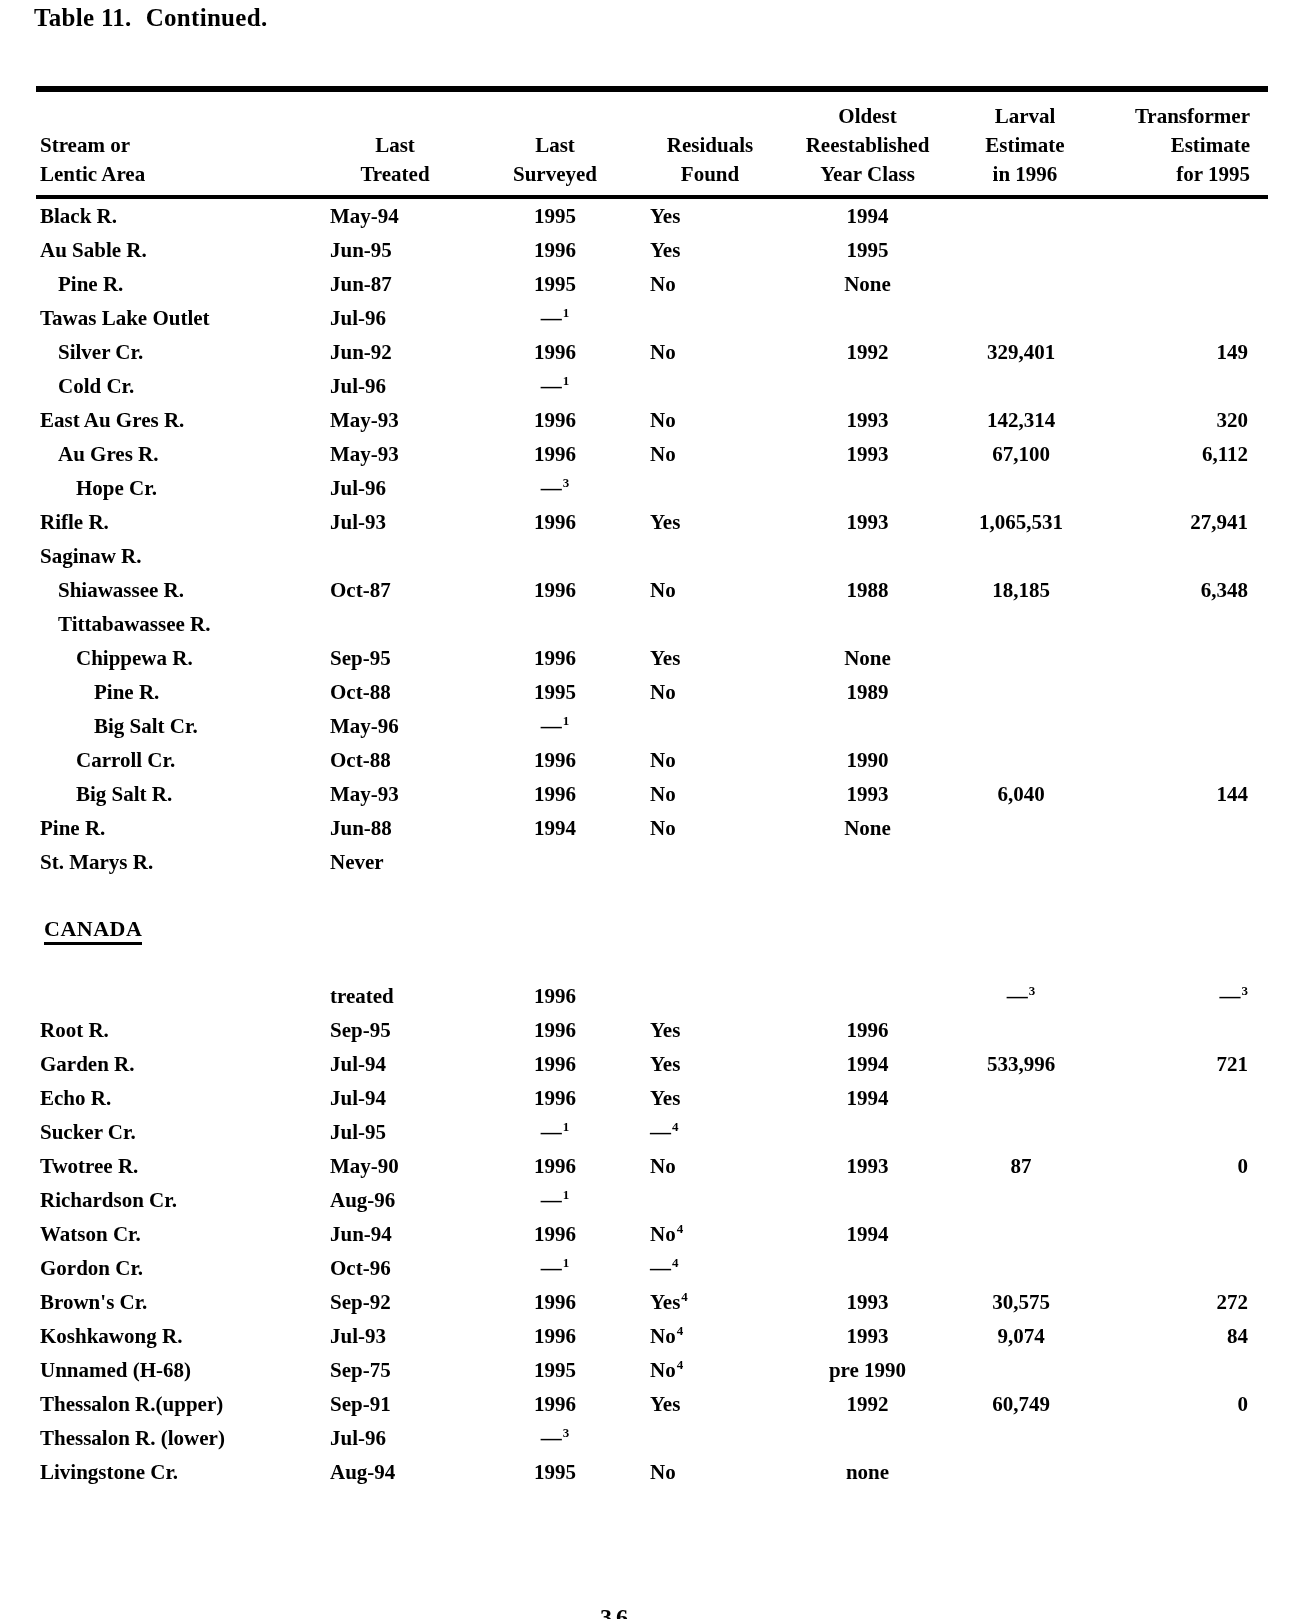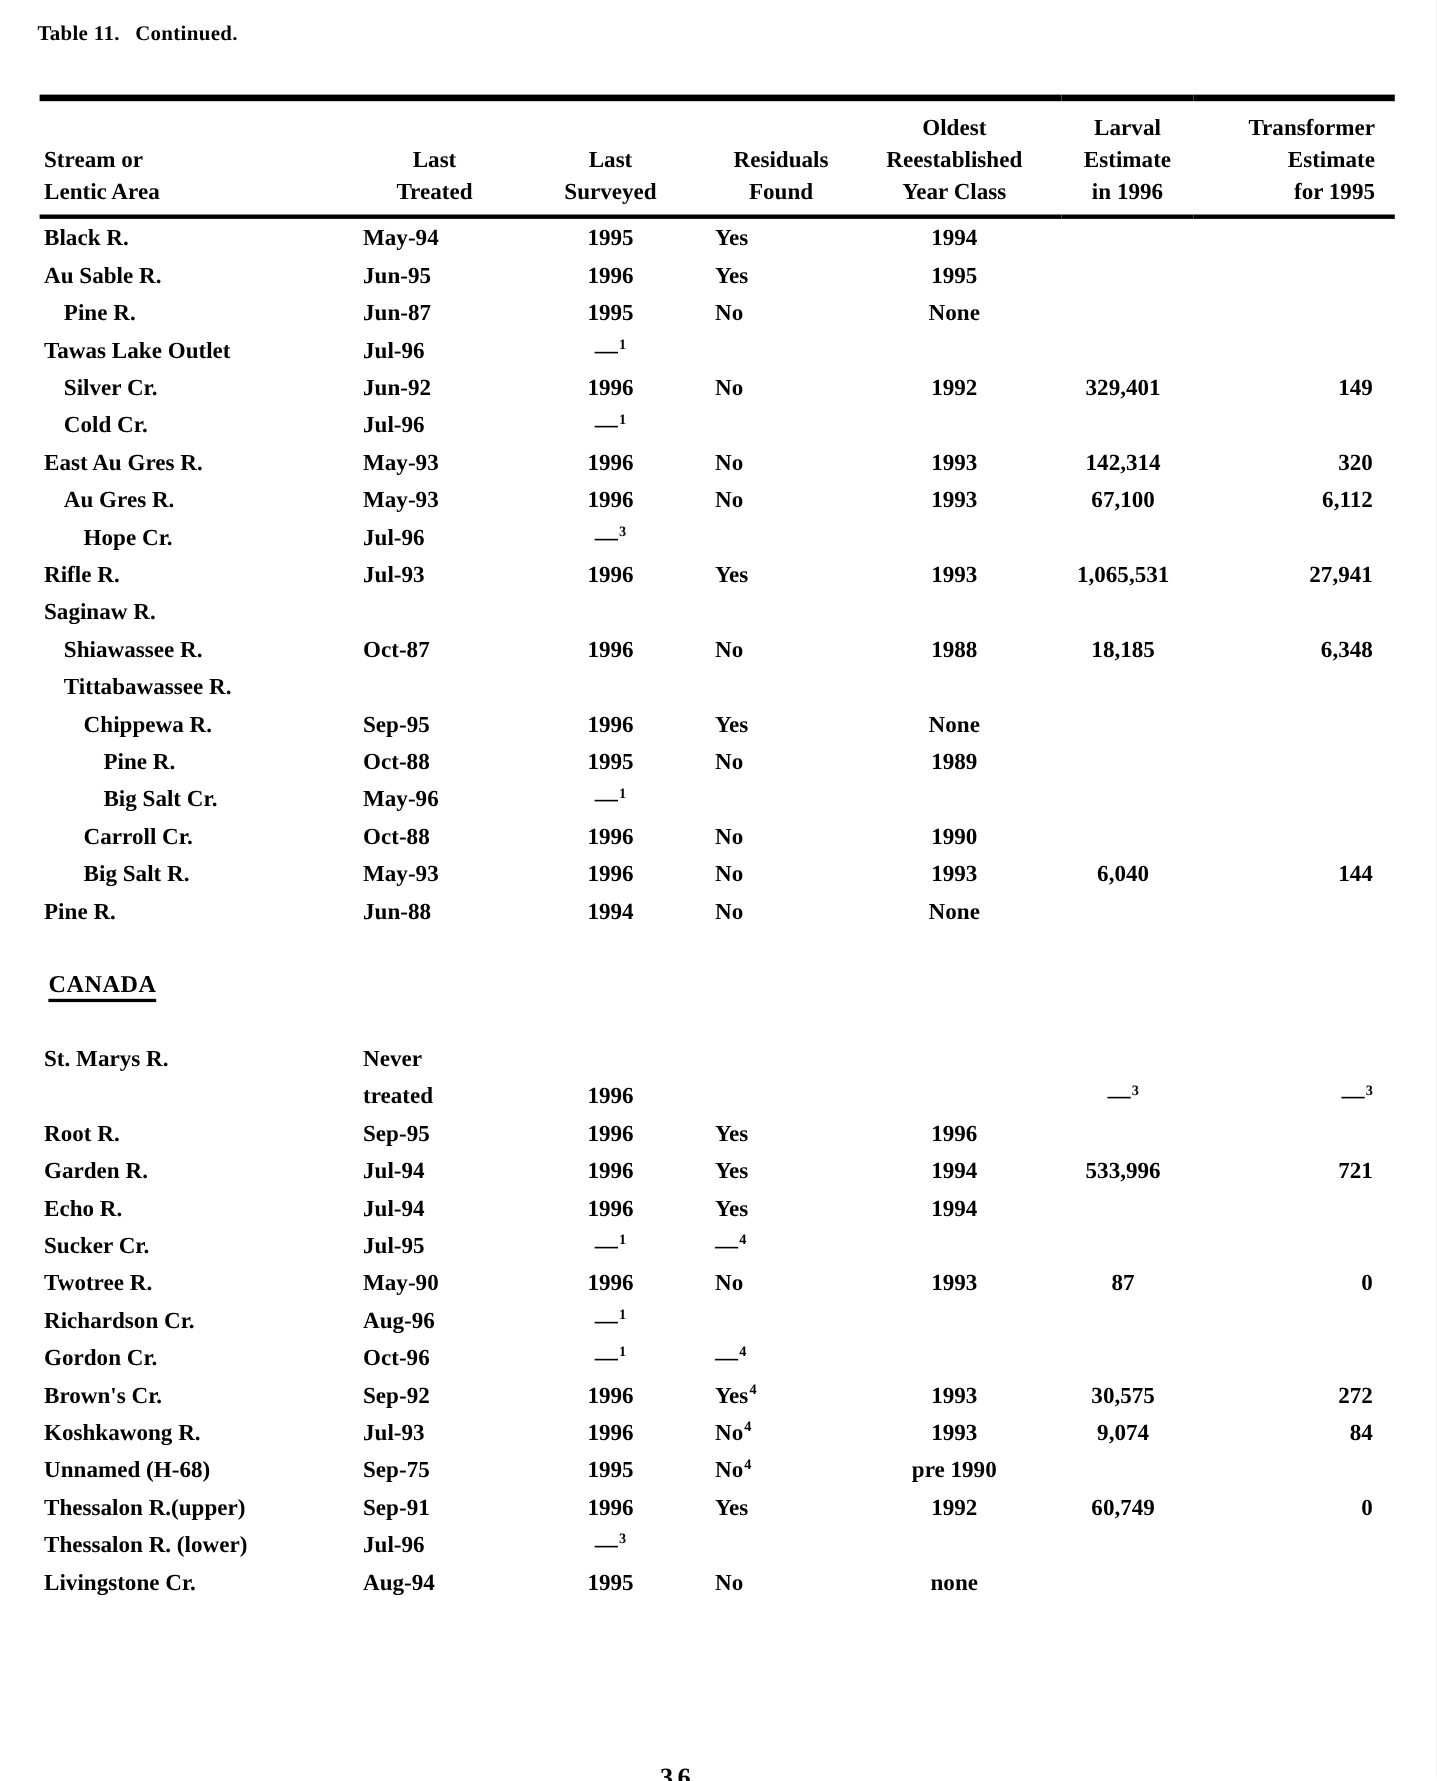--- a/index.html
+++ b/index.html
@@ -9,22 +9,22 @@
     height: 1619px;
     background: #ffffff;
     overflow: hidden;
     font-family: "Liberation Serif", "DejaVu Serif", serif;
     color: #000000;
     font-weight: 700;
   }
   .title {
     position: absolute;
     left: 34px;
-    top: 20px;
-    font-size: 19px;
+    top: 4px;
+    font-size: 25px;
     letter-spacing: 0.3px;
     white-space: nowrap;
   }
   .title .title-rest { margin-left: 14px; }
   table.data-table {
     position: absolute;
     left: 36px;
     top: 86px;
     width: 1232px;
     border-collapse: collapse;
@@ -296,32 +296,32 @@
         <tr>
           <td class="c-stream">Pine R.</td>
           <td class="c-treated">Jun-88</td>
           <td class="c-surveyed">1994</td>
           <td class="c-residuals">No</td>
           <td class="c-year">None</td>
           <td class="c-larval"></td>
           <td class="c-transformer"></td>
         </tr>
         <tr>
-          <td colspan="7" class="section-cell"><span class="section-label">CANADA</span></td>
-        </tr>
-        <tr>
           <td class="c-stream">St. Marys R.</td>
           <td class="c-treated">Never</td>
           <td class="c-surveyed"></td>
           <td class="c-residuals"></td>
           <td class="c-year"></td>
           <td class="c-larval"></td>
           <td class="c-transformer"></td>
         </tr>
         <tr>
+          <td colspan="7" class="section-cell"><span class="section-label">CANADA</span></td>
+        </tr>
+        <tr>
           <td class="c-stream"></td>
           <td class="c-treated">treated</td>
           <td class="c-surveyed">1996</td>
           <td class="c-residuals"></td>
           <td class="c-year"></td>
           <td class="c-larval">—<sup>3</sup></td>
           <td class="c-transformer">—<sup>3</sup></td>
         </tr>
         <tr>
           <td class="c-stream">Root R.</td>
@@ -367,20 +367,29 @@
           <td class="c-year">1993</td>
           <td class="c-larval">87</td>
           <td class="c-transformer">0</td>
         </tr>
         <tr>
           <td class="c-stream">Richardson Cr.</td>
           <td class="c-treated">Aug-96</td>
           <td class="c-surveyed">—<sup>1</sup></td>
           <td class="c-residuals"></td>
           <td class="c-year"></td>
+          <td class="c-larval"></td>
+          <td class="c-transformer"></td>
+        </tr>
+        <tr>
+          <td class="c-stream">Watson Cr.</td>
+          <td class="c-treated">Jun-94</td>
+          <td class="c-surveyed">1996</td>
+          <td class="c-residuals">No<sup>4</sup></td>
+          <td class="c-year">1994</td>
           <td class="c-larval"></td>
           <td class="c-transformer"></td>
         </tr>
         <tr>
           <td class="c-stream">Gordon Cr.</td>
           <td class="c-treated">Oct-96</td>
           <td class="c-surveyed">—<sup>1</sup></td>
           <td class="c-residuals">—<sup>4</sup></td>
           <td class="c-year"></td>
           <td class="c-larval"></td>

